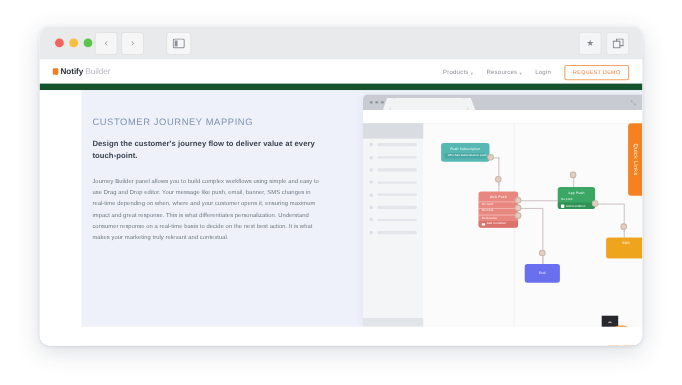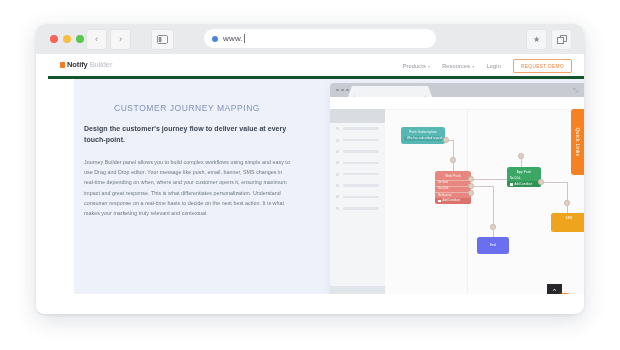--- a/index.html
+++ b/index.html
@@ -43,42 +43,42 @@
   .urltext{font-size:8px;color:#4c5058;letter-spacing:.2px;}
   .caret{display:inline-block;width:1px;height:9px;background:#6a6e75;margin-left:1px;vertical-align:-1px;}
   .chrome-right{position:absolute;right:12px;top:5px;display:flex;gap:4px;}
   .cbtn{
     width:19px;height:19px;background:#f4f5f6;border:1px solid #e4e5e7;border-radius:3px;
     display:flex;align-items:center;justify-content:center;color:#86898f;font-size:8px;
   }
 
   
   .siteheader{
-    position:relative;height:22px;background:#ffffff;border-bottom:3px solid #14532d;margin-left:12px;
+    position:relative;height:22px;background:#ffffff;border-bottom:6px solid #14532d;
   }
   .logo{position:absolute;left:12px;top:6px;display:flex;align-items:center;gap:2px;font-size:7.5px;}
   .logomark{width:5px;height:6px;background:#f47b20;border-radius:1px;}
   .logo-a{font-weight:bold;color:#2f3338;letter-spacing:-.1px;}
   .logo-b{color:#b9bcc2;letter-spacing:-.1px;}
   .nav{position:absolute;right:12px;top:5px;display:flex;align-items:center;gap:12px;}
   .navitem{font-size:5.5px;color:#8c9099;display:flex;align-items:center;gap:2px;letter-spacing:.2px;}
   .cdown{font-size:4px;color:#b0b4bb;}
   .demo{
     font-size:4.8px;color:#f0803a;border:1px solid #f2a267;border-radius:2px;
     padding:3.5px 7px;letter-spacing:.35px;
   }
 
   
   .page{position:relative;height:238px;background:#eef1fa;overflow:hidden;}
   .leftpad{position:absolute;left:0;top:0;width:38px;height:100%;background:#ffffff;}
   .bottompad{position:absolute;left:0;bottom:0;width:100%;height:23px;background:#ffffff;}
 
   .copy{position:absolute;left:48px;top:24px;width:206px;}
   .eyebrow{
-    font-size:8.5px;color:#7e93b8;letter-spacing:.55px;margin:0 0 11px 0;font-weight:normal;text-align:center;
+    font-size:8.5px;color:#7e93b8;letter-spacing:.55px;margin:0 0 11px 0;font-weight:normal;
   }
   .subhead{
     font-size:7px;color:#3c4551;line-height:1.55;margin:0 0 11px 0;font-weight:bold;letter-spacing:.05px;
   }
   .para{font-size:5.3px;color:#6d7783;line-height:1.95;margin:0;letter-spacing:.05px;}
 
   
   .appmock{
     position:absolute;left:294px;top:4px;width:254px;height:211px;
     background:#ffffff;border-top-left-radius:4px;
@@ -188,25 +188,20 @@
       </div>
     </div>
 
     <div class="sidebtn">
       <svg width="11" height="9" viewBox="0 0 11 9">
         <rect x="0.5" y="0.5" width="10" height="8" rx="1.2" fill="none" stroke="#8d9096" stroke-width="1"></rect>
         <rect x="1.8" y="1.8" width="2.6" height="5.4" fill="#8d9096"></rect>
       </svg>
     </div>
 
-    <div class="urlbar">
-      <span class="urldot"></span>
-      <span class="urltext">www.</span>
-        <span class="caret"></span>
-    </div>
 
     <div class="chrome-right">
       <div class="cbtn">
         <span>★</span>
       </div>
       <div class="cbtn">
         <svg width="10" height="9" viewBox="0 0 10 9">
           <rect x="0.5" y="2.5" width="6" height="6" fill="none" stroke="#86898f" stroke-width="1"></rect>
           <path d="M3.5 2.5 V0.5 H9.5 V6.5 H6.5" fill="none" stroke="#86898f" stroke-width="1"></path>
         </svg>

